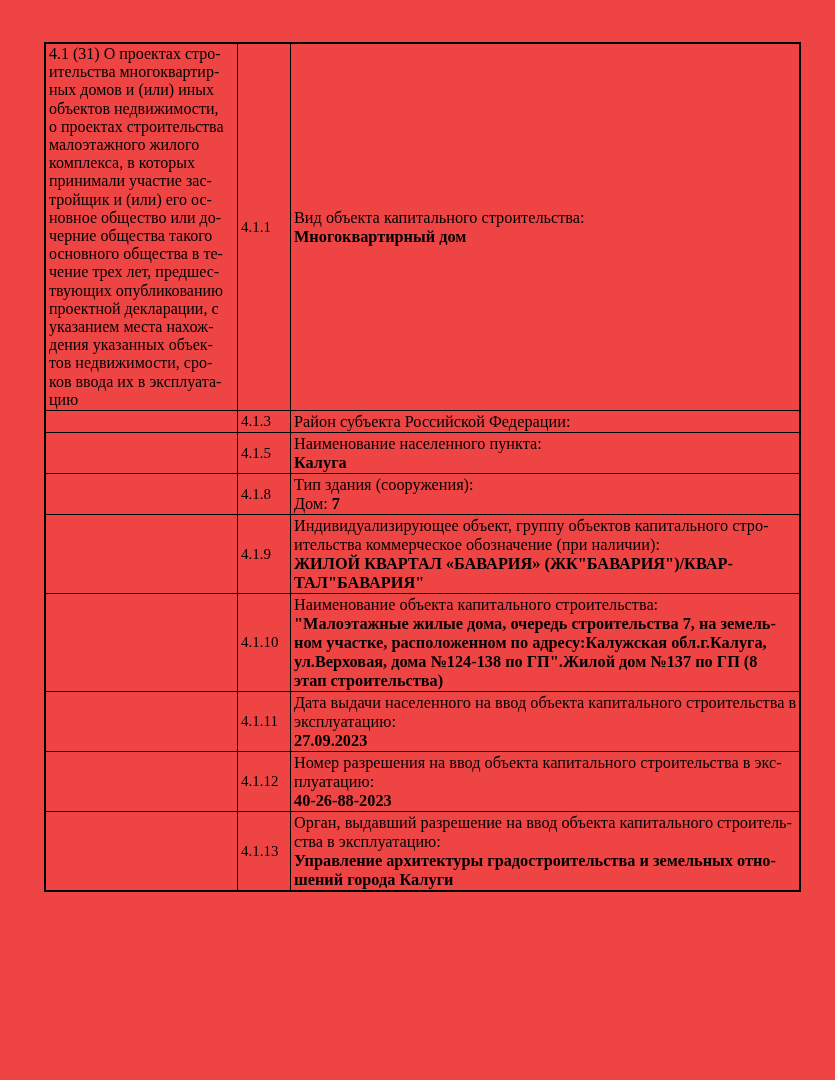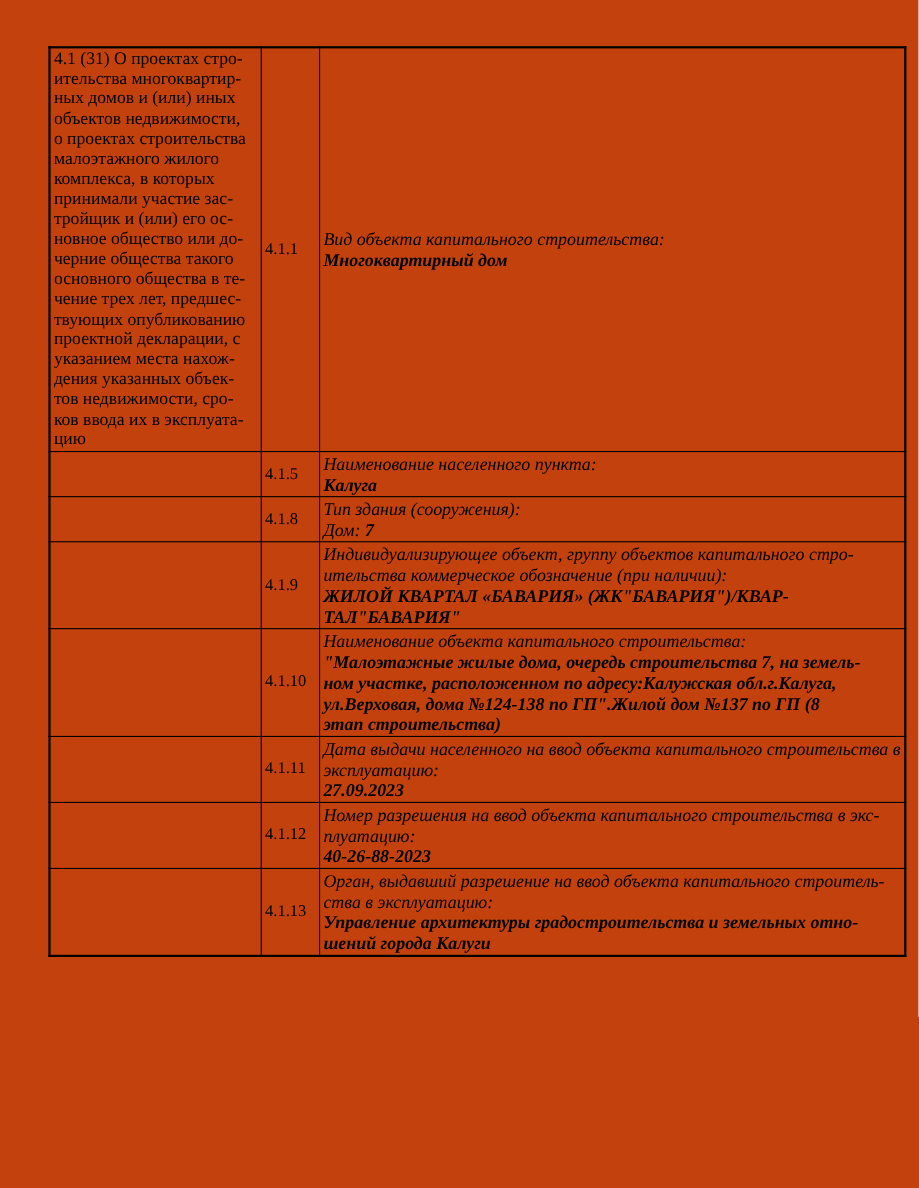--- a/index.html
+++ b/index.html
@@ -4,21 +4,21 @@
 <style>
   html, body {
     margin: 0;
     padding: 0;
     background: #ffffff;
   }
   #page {
     position: relative;
     width: 835px;
     height: 1080px;
-    background: #c2410c;
+    background: #ef4444;
     font-family: "Liberation Serif", "DejaVu Serif", serif;
     color: #000000;
     overflow: hidden;
   }
   table.decl {
     position: absolute;
     left: 44px;
     top: 42px;
     border-collapse: collapse;
     table-layout: fixed;
@@ -43,21 +43,20 @@
     font-size: 15px;
     line-height: 19px;
     vertical-align: middle;
     padding: 1px 2px 1px 3px;
   }
   td.content-cell {
     width: 499px;
     font-size: 16.3px;
     line-height: 19px;
     vertical-align: middle;
-    font-style: italic;
   }
   .content-line {
     white-space: nowrap;
   }
   .seg-bold {
     font-weight: bold;
     text-align: center;
   }
 </style>
 </head>
@@ -89,20 +88,27 @@
 проектной декларации, с
 указанием места нахож-
 дения указанных объек-
 тов недвижимости, сро-
 ков ввода их в эксплуата-
 цию</td>
           <td class="num-cell">4.1.1</td>
           <td class="content-cell">
             <div class="content-line"><span class="seg-normal">Вид объекта капитального строительства:</span></div>
             <div class="content-line"><span class="seg-bold">Многоквартирный дом</span></div>
+          </td>
+        </tr>
+        <tr>
+          <td class="desc-cell"></td>
+          <td class="num-cell">4.1.3</td>
+          <td class="content-cell">
+            <div class="content-line"><span class="seg-normal">Район субъекта Российской Федерации:</span></div>
           </td>
         </tr>
         <tr>
           <td class="desc-cell"></td>
           <td class="num-cell">4.1.5</td>
           <td class="content-cell">
             <div class="content-line"><span class="seg-normal">Наименование населенного пункта:</span></div>
             <div class="content-line"><span class="seg-bold">Калуга</span></div>
           </td>
         </tr>

